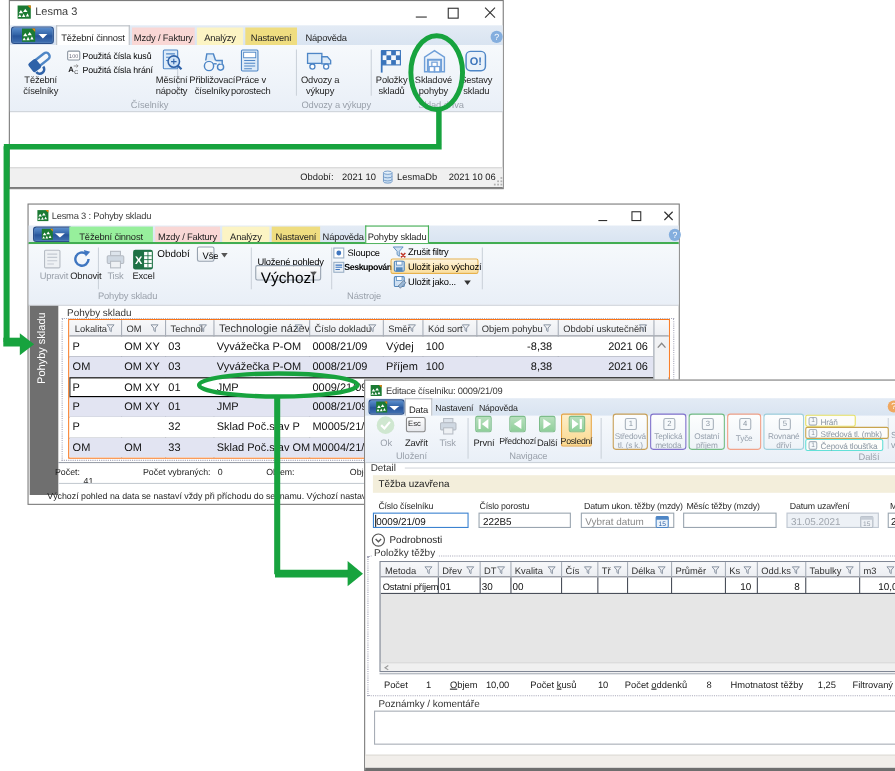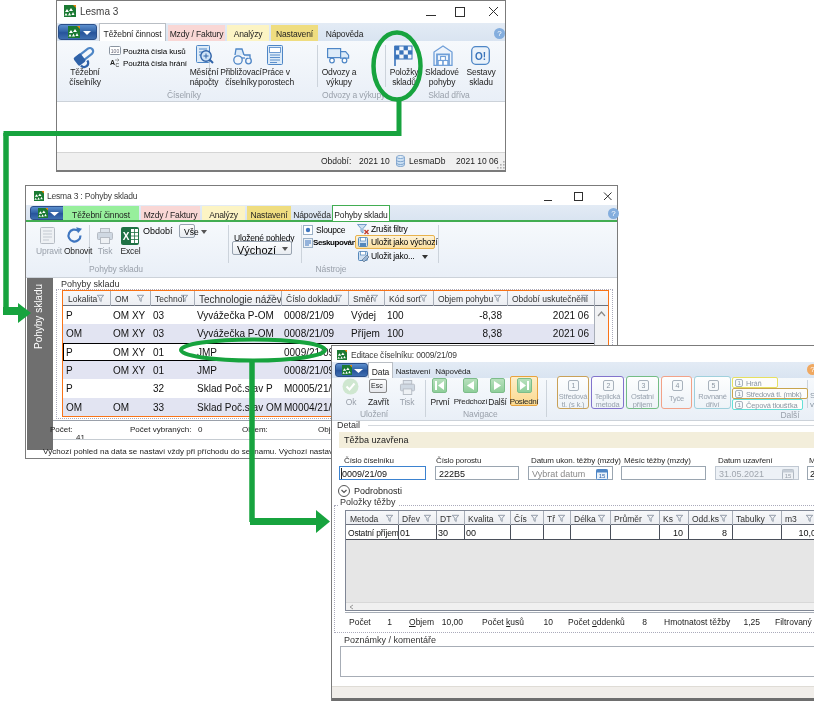--- a/index.html
+++ b/index.html
@@ -20,21 +20,21 @@
 .lab{position:absolute;font-size:8px;letter-spacing:-0.15px;color:#2a2a2a;white-space:nowrap;}
 .navbtn{position:absolute;width:15px;height:15px;border-radius:2px;background:linear-gradient(#b8e0bd,#8fcf9a);border:1px solid #7dbd8a;box-sizing:border-box;}
 .numbox{position:absolute;height:33px;border-radius:3px;background:linear-gradient(#fdfefe,#eef3f8);box-sizing:border-box;}
 .badge{position:absolute;border:1px solid #a8b2bc;border-radius:2px;background:#f6f9fb;color:#8b97a3;text-align:center;box-sizing:border-box;}
 .nblab{position:absolute;font-size:7.5px;letter-spacing:-0.2px;color:#98a2ae;text-align:center;line-height:8px;width:100%;white-space:nowrap;}
 .chk{position:absolute;height:11px;border-radius:2px;background:#fdfdfb;box-sizing:border-box;font-size:7.5px;letter-spacing:-0.2px;color:#8b97a3;white-space:nowrap;}
 svg{position:absolute;overflow:visible;}
 </style></head>
 <body>
 
-<div class="win" id="w1" style="left:8px;top:0;width:450px;height:172px;margin-left:48px;">
+<div class="win" id="w1" style="left:8px;top:0;width:450px;height:172px;">
 
  <svg class="a" style="left:7px;top:4px;" width="12" height="12" viewBox="0 0 12 12">
       <rect x="0" y="0" width="12" height="12" fill="#1b7a33"></rect>
       <polygon points="9,0 12,0 12,3" fill="#e8820e"></polygon>
       <polygon points="3,4 5,7 1,7" fill="#fff"></polygon>
       <polygon points="7,3 9,6 5,6" fill="#fff"></polygon>
       <polygon points="2,8 3.5,10.5 0.5,10.5" fill="#fff"></polygon>
       <polygon points="5.5,7.5 7,10.5 4,10.5" fill="#fff"></polygon>
       <polygon points="9,7 10.5,10 7.5,10" fill="#fff"></polygon>
     </svg>
@@ -275,21 +275,21 @@
  <span class="t" style="left:117px;top:41px;font-size:9px;">Období</span>
  <div class="a" style="left:153px;top:38px;width:16px;height:14px;background:linear-gradient(#fdfdfd,#e8ecf1);border:1px solid #98a3b0;border-radius:2px;box-sizing:border-box;">
       <span class="t" style="left:4px;top:3px;font-size:8.5px;">Vše</span>
       <svg class="a" style="left:21px;top:5px;" width="6" height="4" viewBox="0 0 6 4">
         <polygon points="0,0 6,0 3,4" fill="#555"></polygon>
       </svg>
     </div>
  <div class="gl" style="left:55px;top:78px;width:70px;text-align:center;">Pohyby skladu</div>
  <span class="t" style="left:208px;top:48px;font-size:8.5px;letter-spacing:-0.2px;">Uložené pohledy</span>
  <div class="a" style="left:206px;top:55px;width:60px;height:14px;background:linear-gradient(#fdfdfd,#e8ecf1);border:1px solid #98a3b0;border-radius:2px;box-sizing:border-box;">
-      <span class="t" style="left:4px;top:3px;font-size:11px;">Výchozí</span>
+      <span class="t" style="left:4px;top:3px;font-size:14px;">Výchozí</span>
       <svg class="a" style="left:49px;top:5px;" width="6" height="4" viewBox="0 0 6 4">
         <polygon points="0,0 6,0 3,4" fill="#555"></polygon>
       </svg>
     </div>
 
  <svg class="a" style="left:277px;top:39px;" width="10" height="10" viewBox="0 0 10 10">
       <rect x="0.5" y="0.5" width="9" height="9" fill="#fff" stroke="#9ab0c6"></rect>
       <circle cx="5" cy="5" r="2.2" fill="#3f76c0"></circle>
     </svg>
  <span class="t" style="left:290px;top:40px;font-size:8.5px;letter-spacing:-0.2px;">Sloupce</span>

